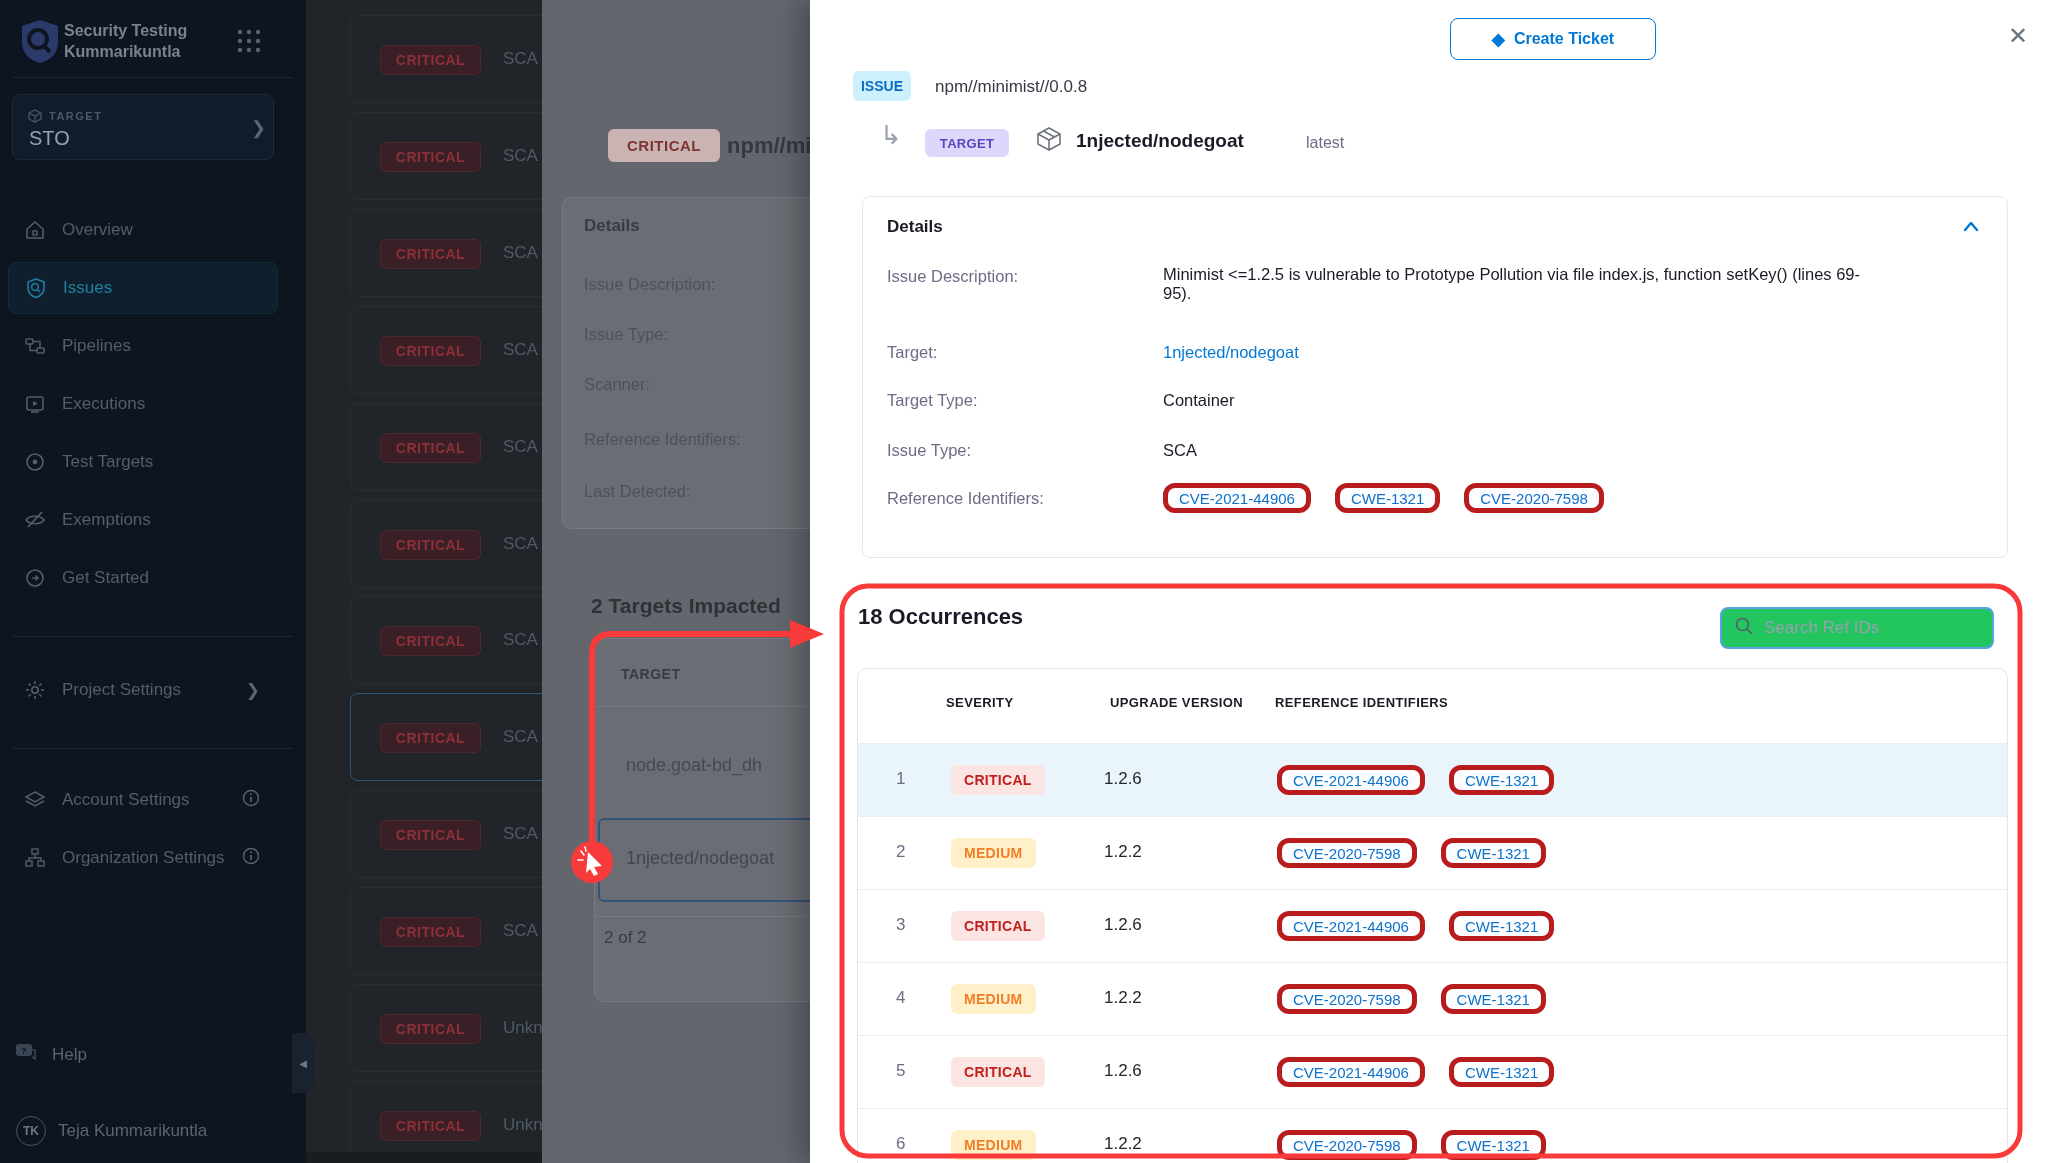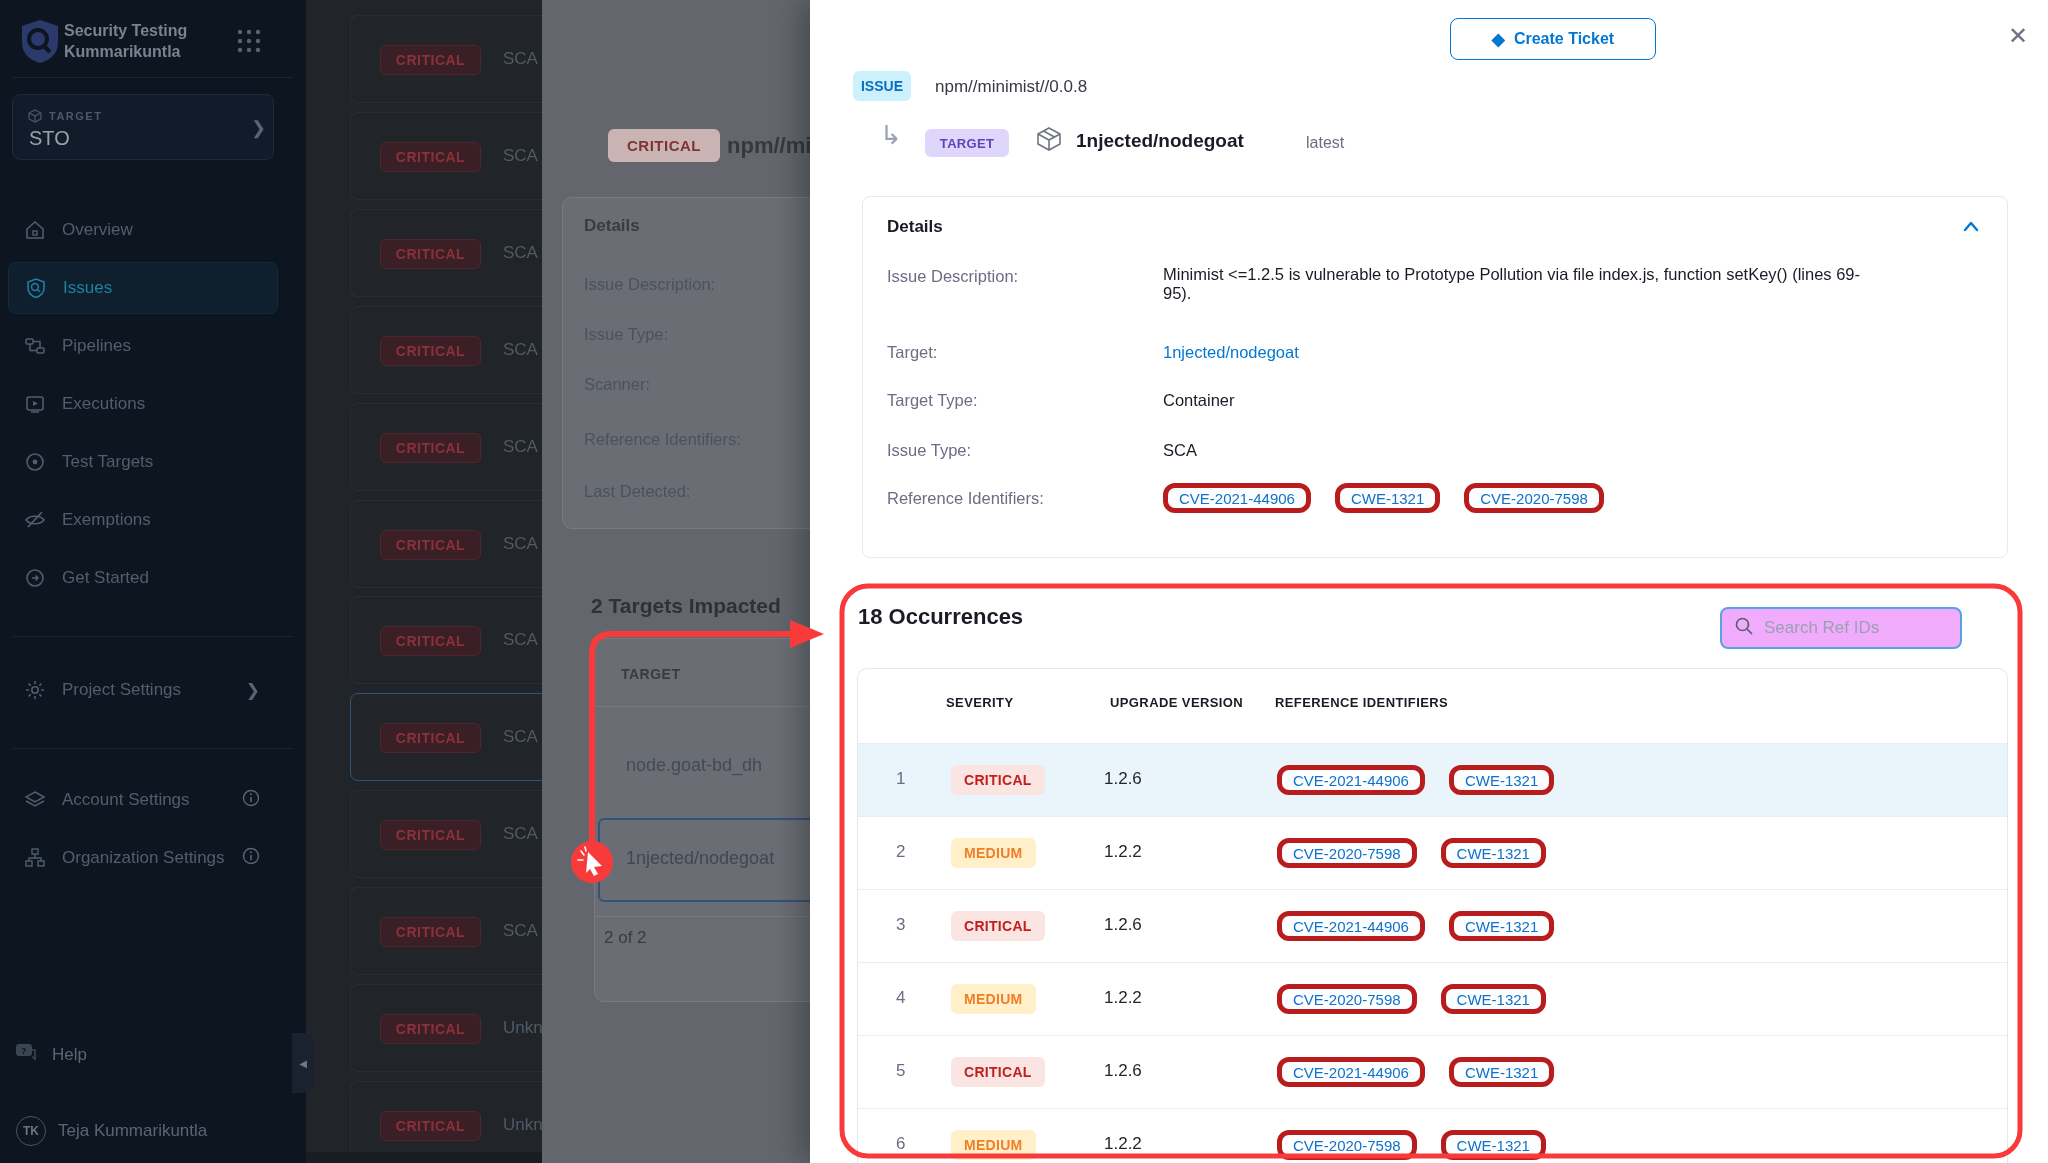--- a/index.html
+++ b/index.html
@@ -72,21 +72,21 @@
   .details-card { left:52px; top:196px; width:1146px; height:362px; border:1px solid #e8e8ef; border-radius:8px; }
   .dc-head { left:24px; top:20px; font-size:17px; font-weight:bold; color:#1b1b28; }
   .dc-chevron { left:1098px; top:20px; color:#0278d5; }
   .dc-label { position:absolute; left:24px; font-size:16.5px; color:#6b6d85; }
   .dc-value { position:absolute; left:300px; font-size:16.5px; color:#1b1b28; }
   .dc-desc { width:700px; line-height:19px; }
   .link { color:#0278d5; cursor:pointer; }
   .chip { display:inline-flex; align-items:center; height:30px; padding:0 11px; background:#fcfdff; border:5px solid #b91c1c; border-radius:12px; color:#1071c9; font-size:15px; margin-right:24px; cursor:pointer; }
 
   .occ-head { left:48px; top:604px; font-size:22px; font-weight:bold; color:#1b1b28; }
-  .search-box { left:910px; top:607px; width:242px; height:42px; background:#f0abfc; border:2px solid #58a2e4; border-radius:8px; display:flex; align-items:center; padding:0 12px; gap:10px; }
+  .search-box { left:910px; top:607px; width:274px; height:42px; background:#22c55e; border:2px solid #58a2e4; border-radius:8px; display:flex; align-items:center; padding:0 12px; gap:10px; }
   .search-box input { border:none; outline:none; background:transparent; font-size:17px; color:#33343e; width:200px; font-family:"Liberation Sans",sans-serif; }
   .search-box input::placeholder { color:#99a1b0; }
 
   .occ-table { left:47px; top:668px; width:1151px; height:495px; border:1px solid #e6e6ee; border-radius:10px 10px 0 0; border-bottom:none; overflow:hidden; }
   .col-h { position:absolute; top:26px; font-size:13px; font-weight:bold; color:#1b1b28; letter-spacing:.4px; }
   .occ-row { position:absolute; left:0; width:1151px; height:73px; border-top:1px solid #ececf4; cursor:pointer; }
   .occ-row.hl { background:#e9f5fa; }
   .occ-num { position:absolute; left:38px; top:25px; font-size:17px; color:#6b6d85; }
   .sev-badge { position:absolute; left:93px; top:21px; height:30px; padding:0 13px; border-radius:6px; font-size:14px; font-weight:bold; letter-spacing:.3px; display:inline-flex; align-items:center; }
   .sev-CRITICAL { background:#fbe5e3; color:#c0201d; }

